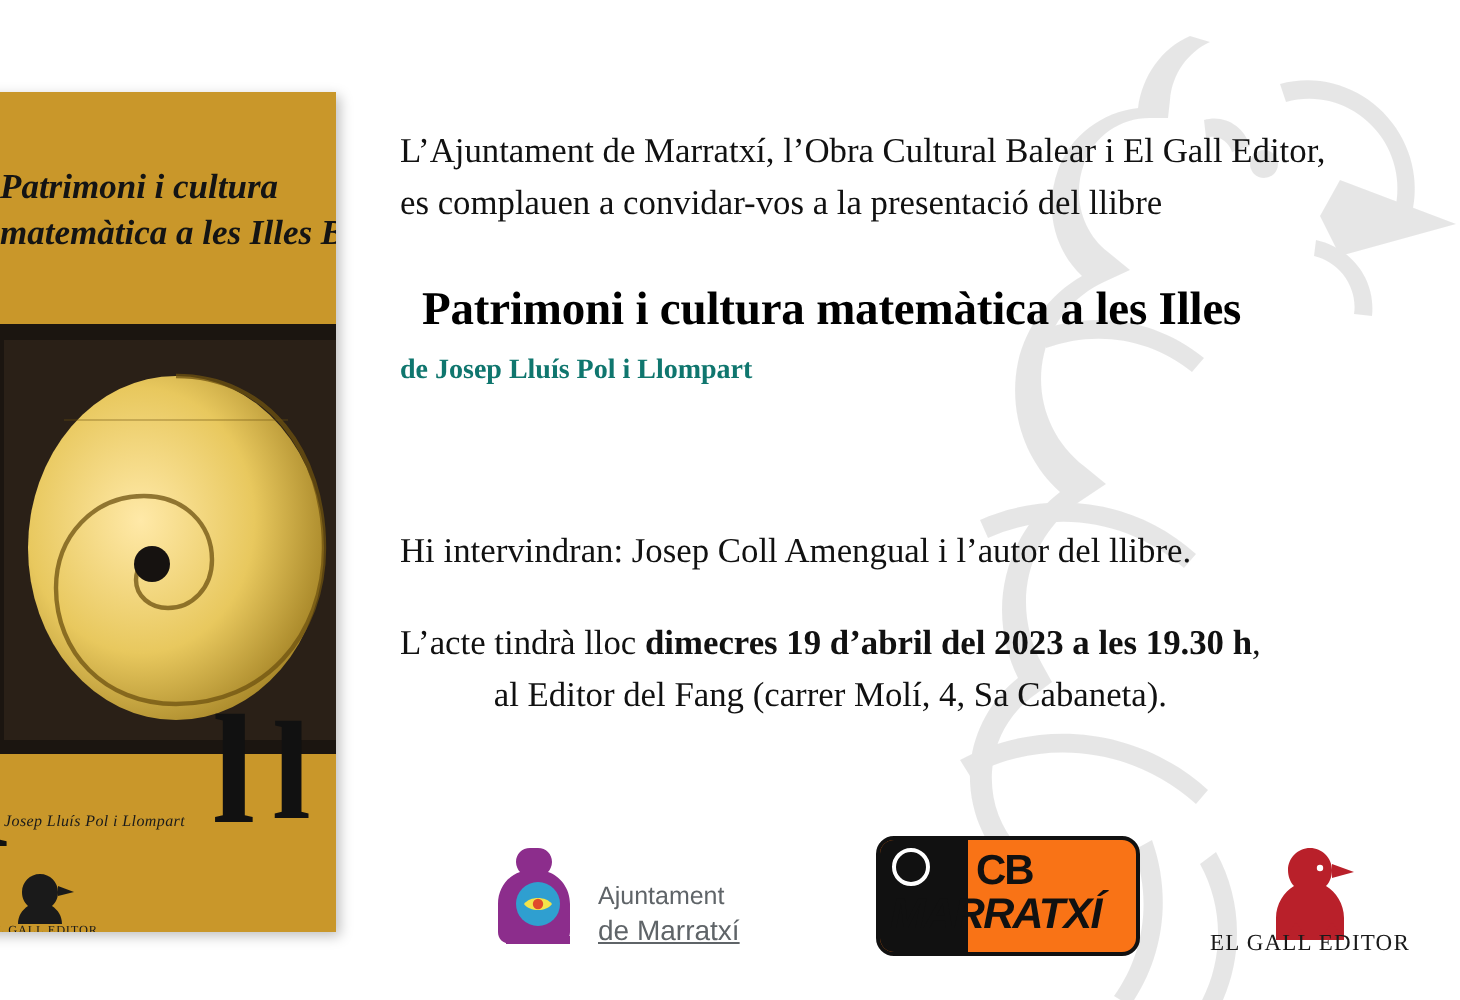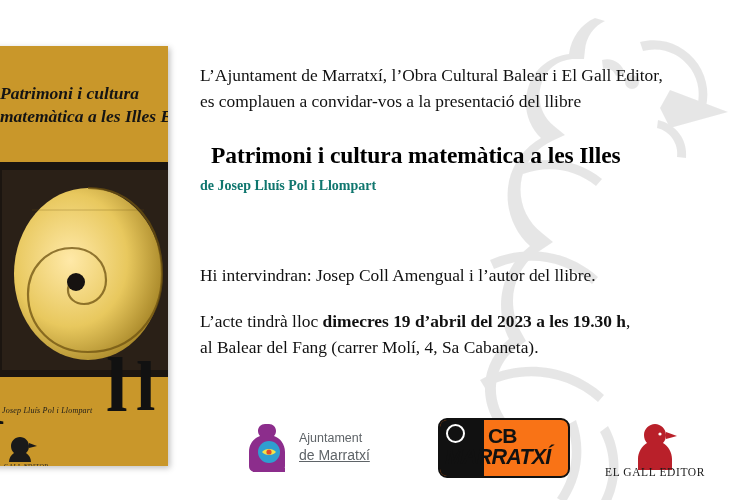--- a/index.html
+++ b/index.html
@@ -147,40 +147,41 @@
     white-space: nowrap;
   }
   .details {
     position: absolute;
     top: 308px;
     left: 0;
     font-size: 17.4px;
     line-height: 1.52;
     color: #111;
     white-space: nowrap;
+    text-align: center;
   }
   .details b {
     font-weight: bold;
   }
 
   
   .logos {
     position: absolute;
     left: 240px;
     bottom: 18px;
     width: 470px;
     height: 66px;
     z-index: 4;
   }
   .logo-block {
     position: absolute;
     display: flex;
     align-items: center;
   }
-  .logo-ajuntament { left: 6px; top: 6px; }
+  .logo-ajuntament { left: 6px; top: 6px; align-items: flex-end; }
   .ajt-text {
     margin-left: 7px;
     font-family: "Liberation Sans", sans-serif;
     color: #5f6468;
     font-size: 11.5px;
     line-height: 1.25;
   }
   .ajt-text .l1 { font-size: 12.5px; }
   .ajt-text .l2 { font-size: 14px; text-decoration: underline; }
 
@@ -307,21 +308,21 @@
     <div>es complauen a convidar-vos a la presentació del llibre</div>
   </div>
 
   <div class="work-title">Patrimoni i cultura matemàtica a les Illes</div>
   <div class="work-author">de Josep Lluís Pol i Llompart</div>
 
   <div class="speakers">Hi intervindran: Josep Coll Amengual i l’autor del llibre.</div>
 
   <div class="details">
     <div><span>L’acte tindrà lloc </span><b>dimecres 19 d’abril del 2023 a les 19.30 h</b><span>,</span></div>
-    <div>al Balear del Fang (carrer Molí, 4, Sa Cabaneta).</div>
+    <div>al Editor del Fang (carrer Molí, 4, Sa Cabaneta).</div>
   </div>
 </div>
 
 <div class="logos">
 
   <div class="logo-block logo-ajuntament">
     <svg width="46" height="52" viewBox="0 0 46 52">
       <path d="M23 2c4 0 7 3 7 7 0 2-1 4-2 5 6 2 11 8 11 16v14c0 4-3 6-7 6H10c-4 0-7-2-7-6V30c0-8 5-14 11-16-1-1-2-3-2-5 0-4 3-7 7-7z" fill="#8c2d8c"></path>
       <circle cx="23" cy="30" r="11" fill="#2f9fd0"></circle>
       <path d="M23 21c5 0 9 4 9 9s-4 9-9 9-9-4-9-9 4-9 9-9z" fill="#2f9fd0"></path>

